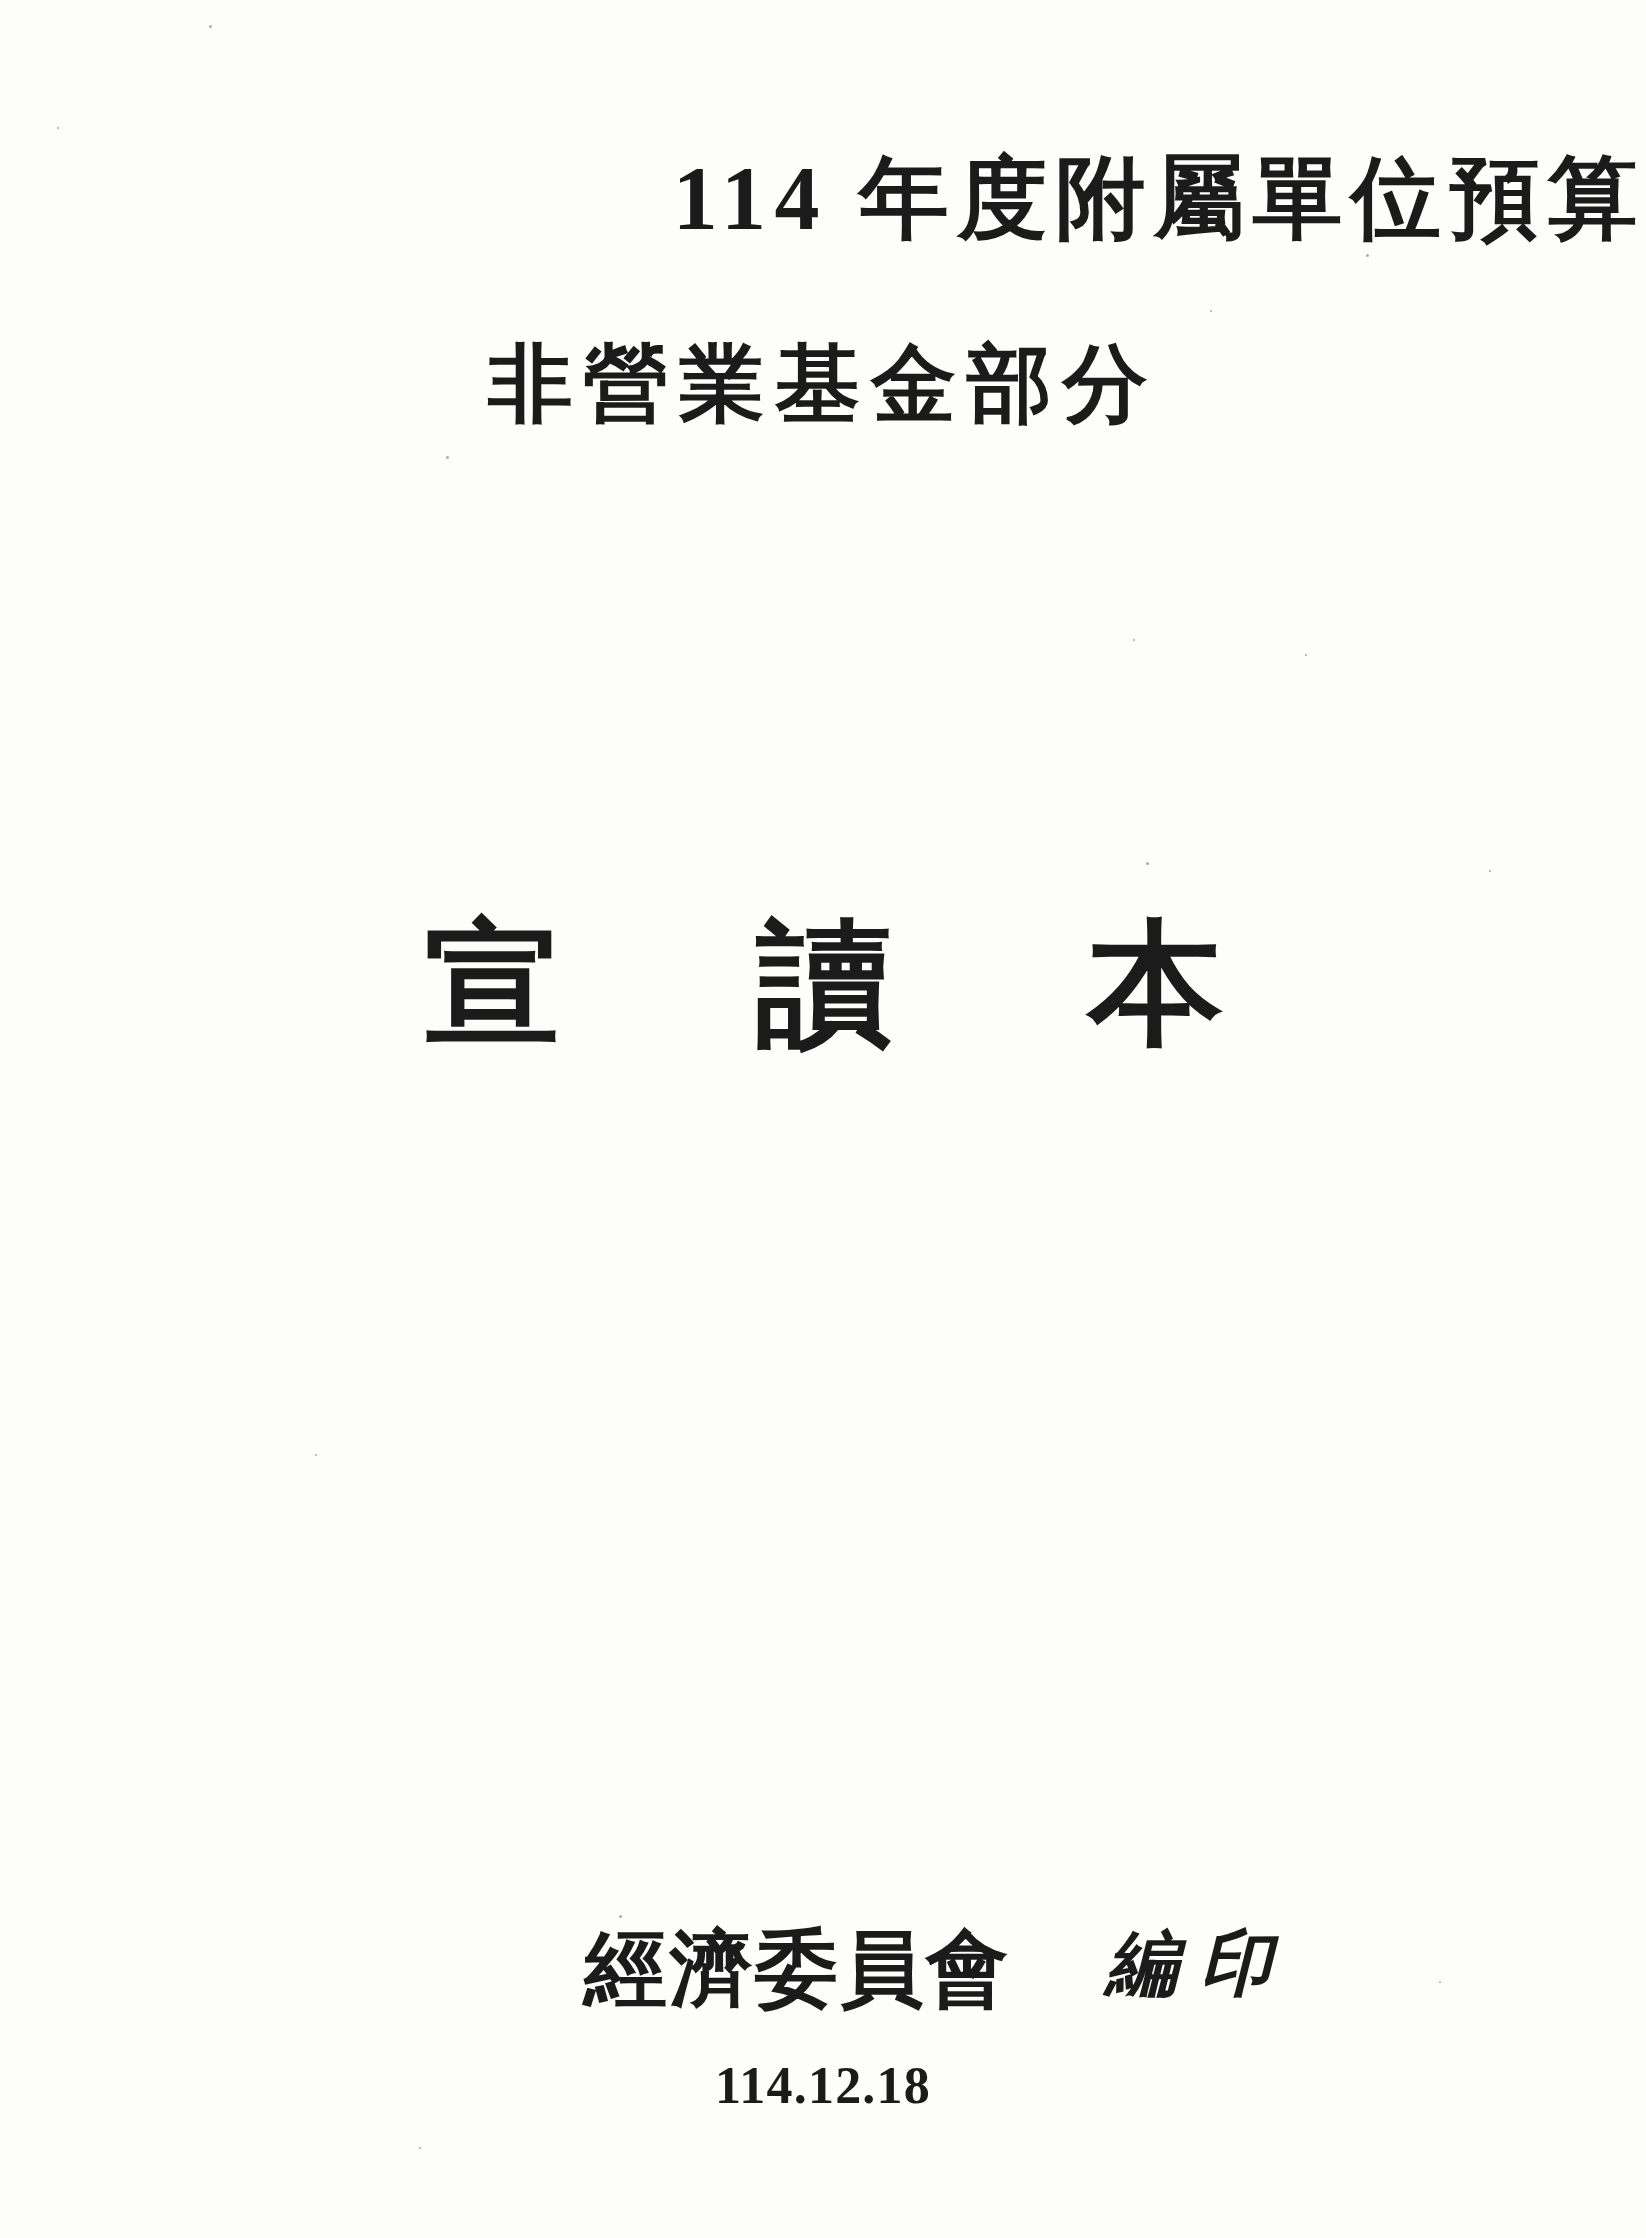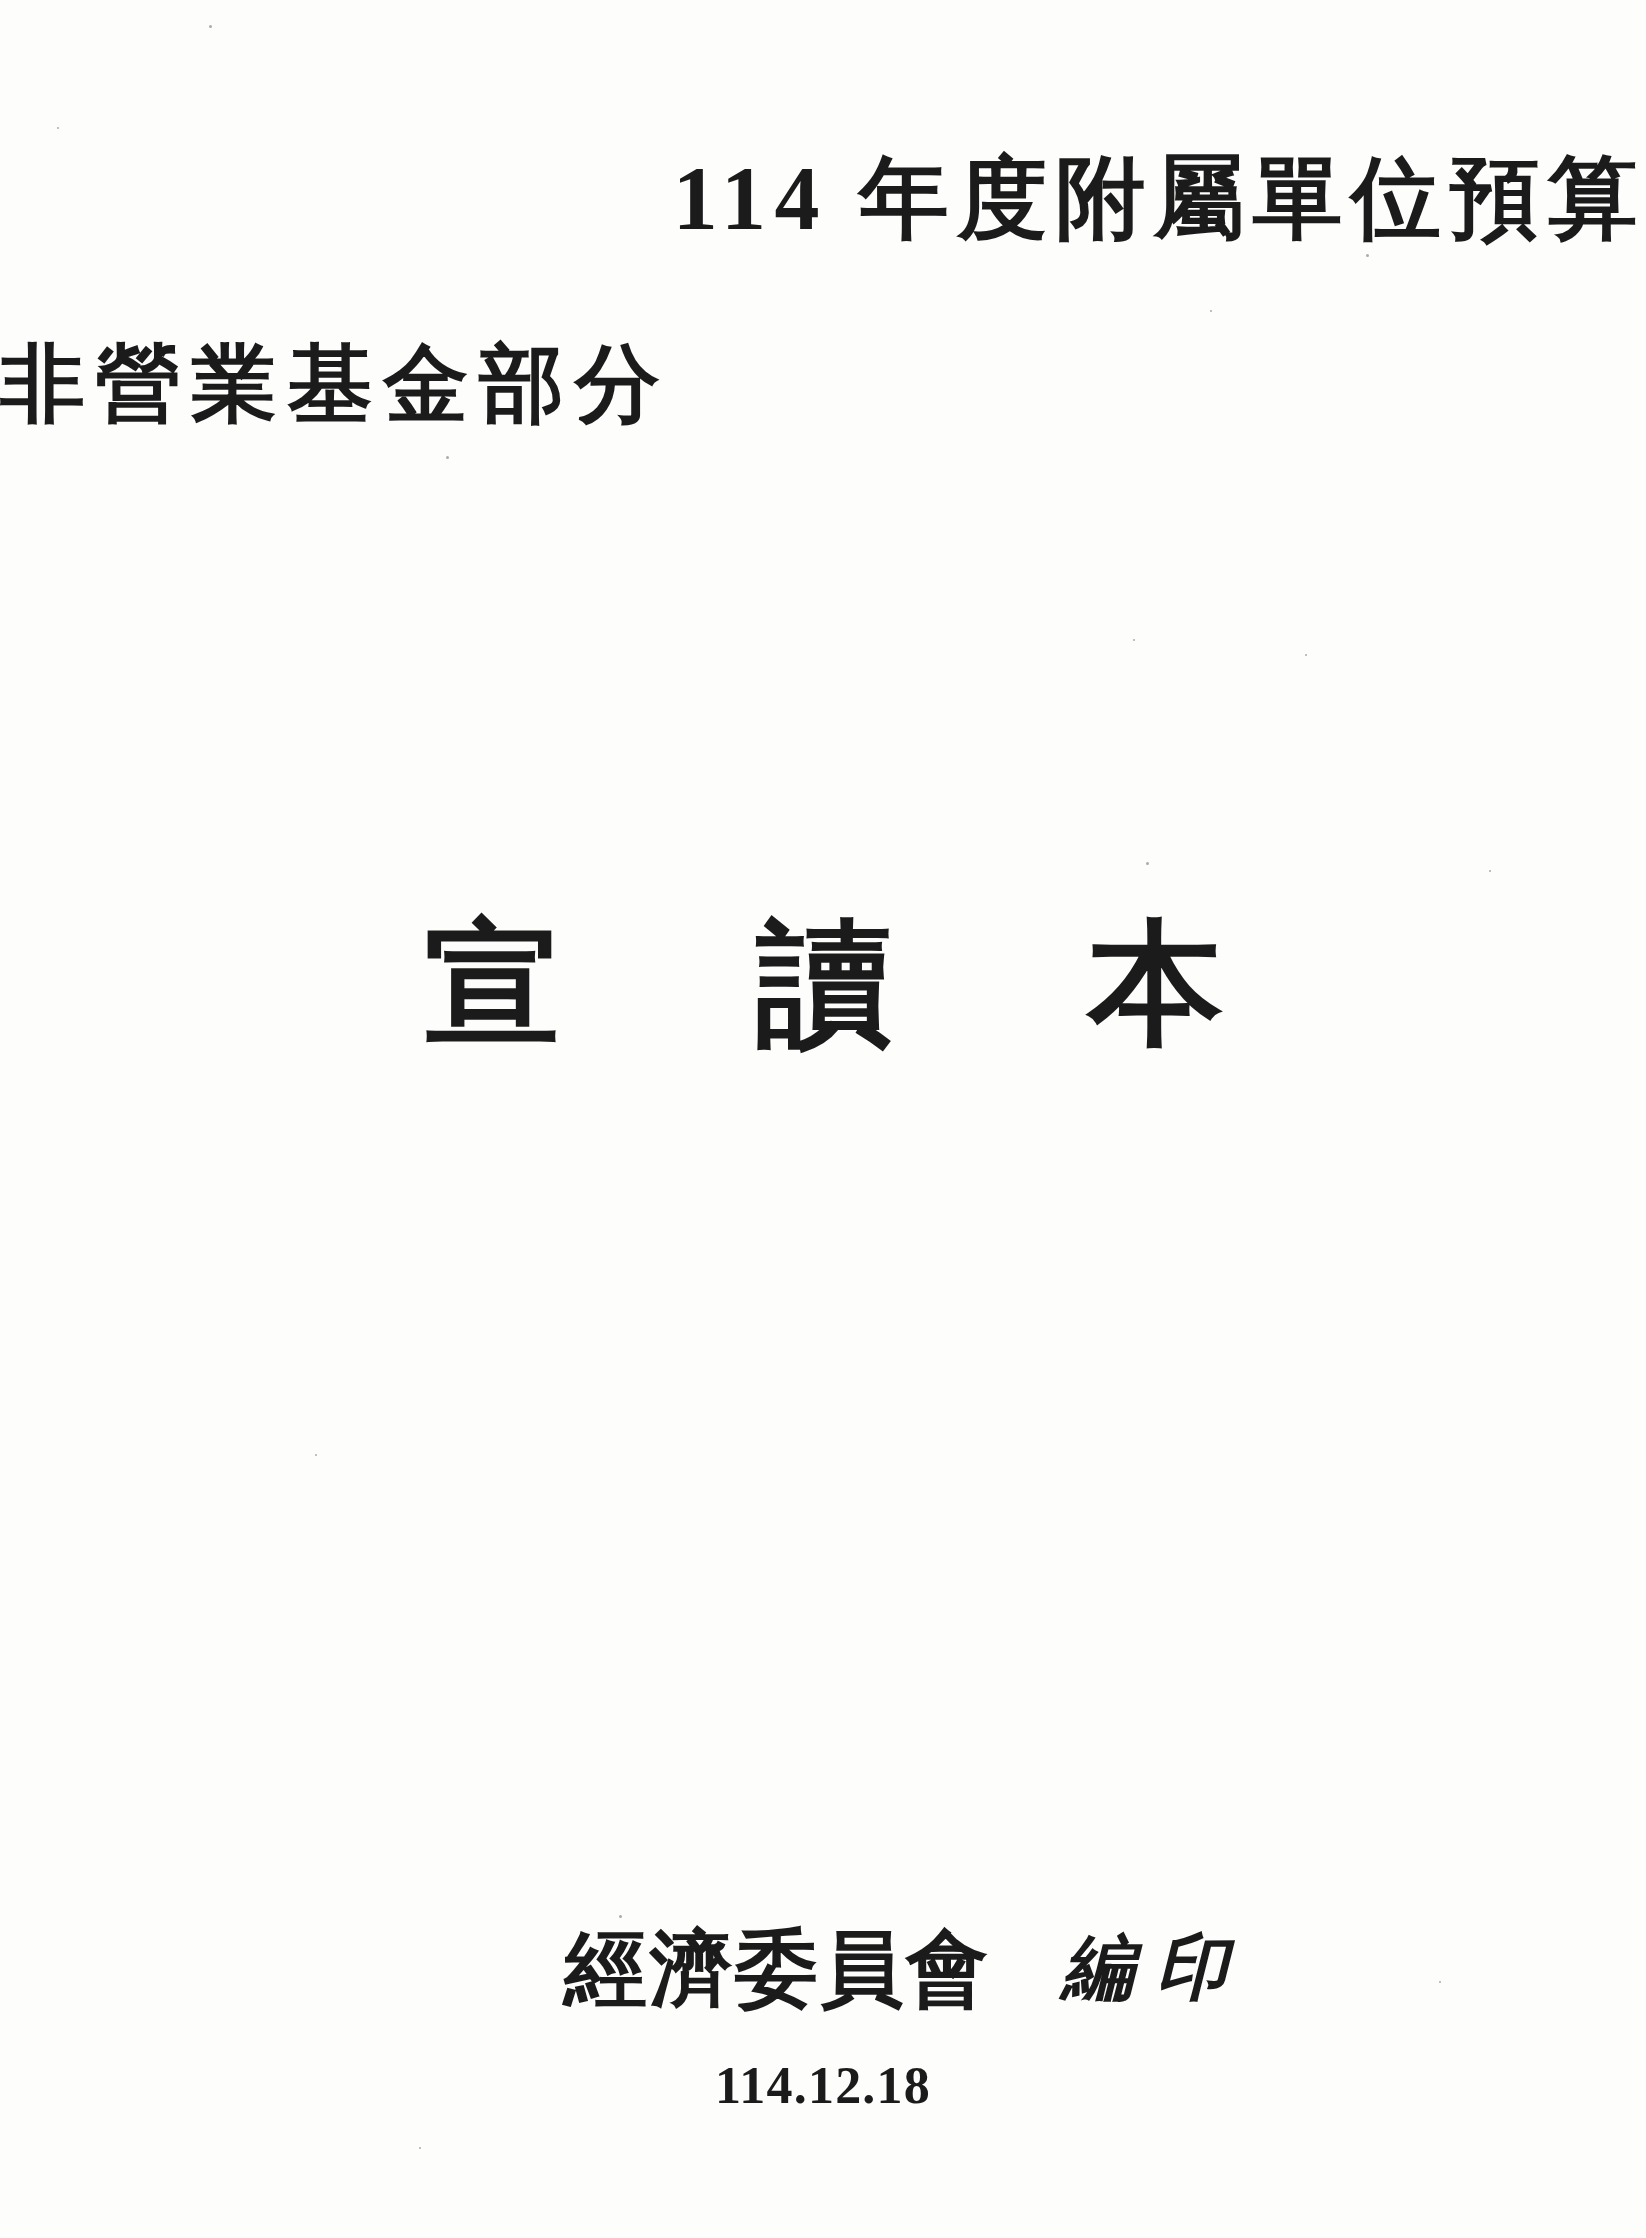--- a/index.html
+++ b/index.html
@@ -27,45 +27,45 @@
     font-weight: bold;
     letter-spacing: 8.4px;
     line-height: 1;
     white-space: nowrap;
   }
   .title-line2 {
     position: absolute;
     top: 342px;
     left: 0;
     width: 100%;
-    text-align: left;
+    text-align: center;
     font-size: 85px;
     font-weight: bold;
     letter-spacing: 10.8px;
     line-height: 1;
     white-space: nowrap;
   }
   .reading-copy {
     position: absolute;
     top: 917px;
     left: 425px;
     width: 798px;
     display: flex;
     justify-content: space-between;
     font-size: 135px;
     font-weight: bold;
     line-height: 1;
   }
   .publisher {
     position: absolute;
     top: 1928px;
-    left: 564px;
+    left: 584px;
     display: flex;
-    align-items: center;
-    gap: 71px;
+    align-items: flex-start;
+    gap: 95px;
     line-height: 1;
     white-space: nowrap;
   }
   .pub-name {
     font-size: 83px;
     font-weight: bold;
     letter-spacing: 2.4px;
   }
   .pub-role {
     font-size: 72px;

